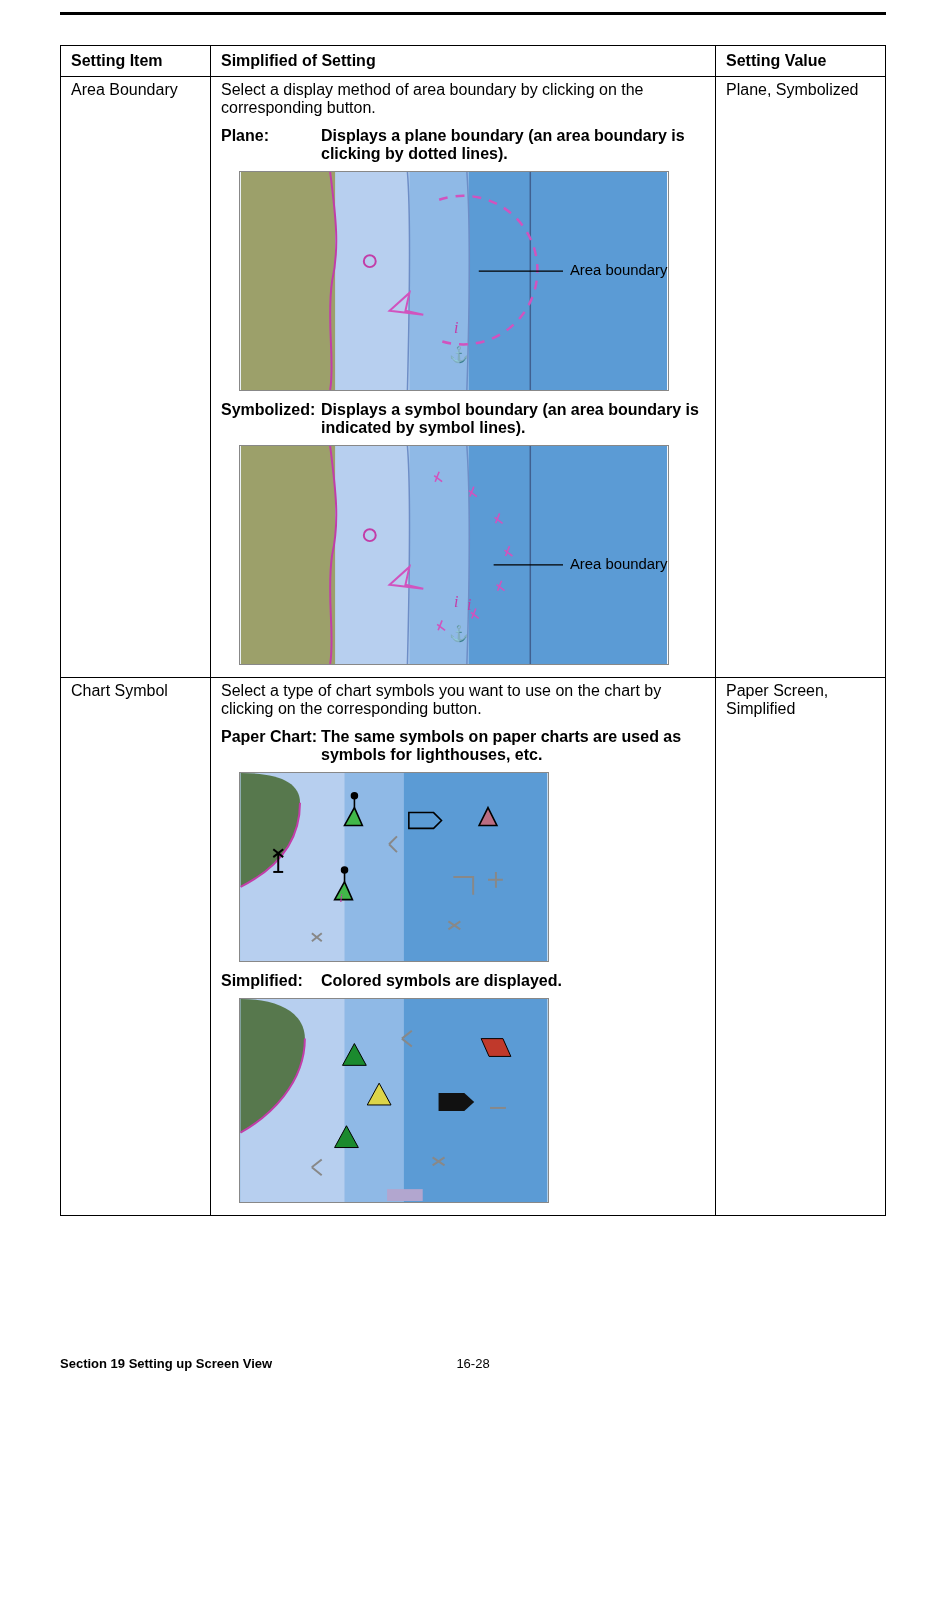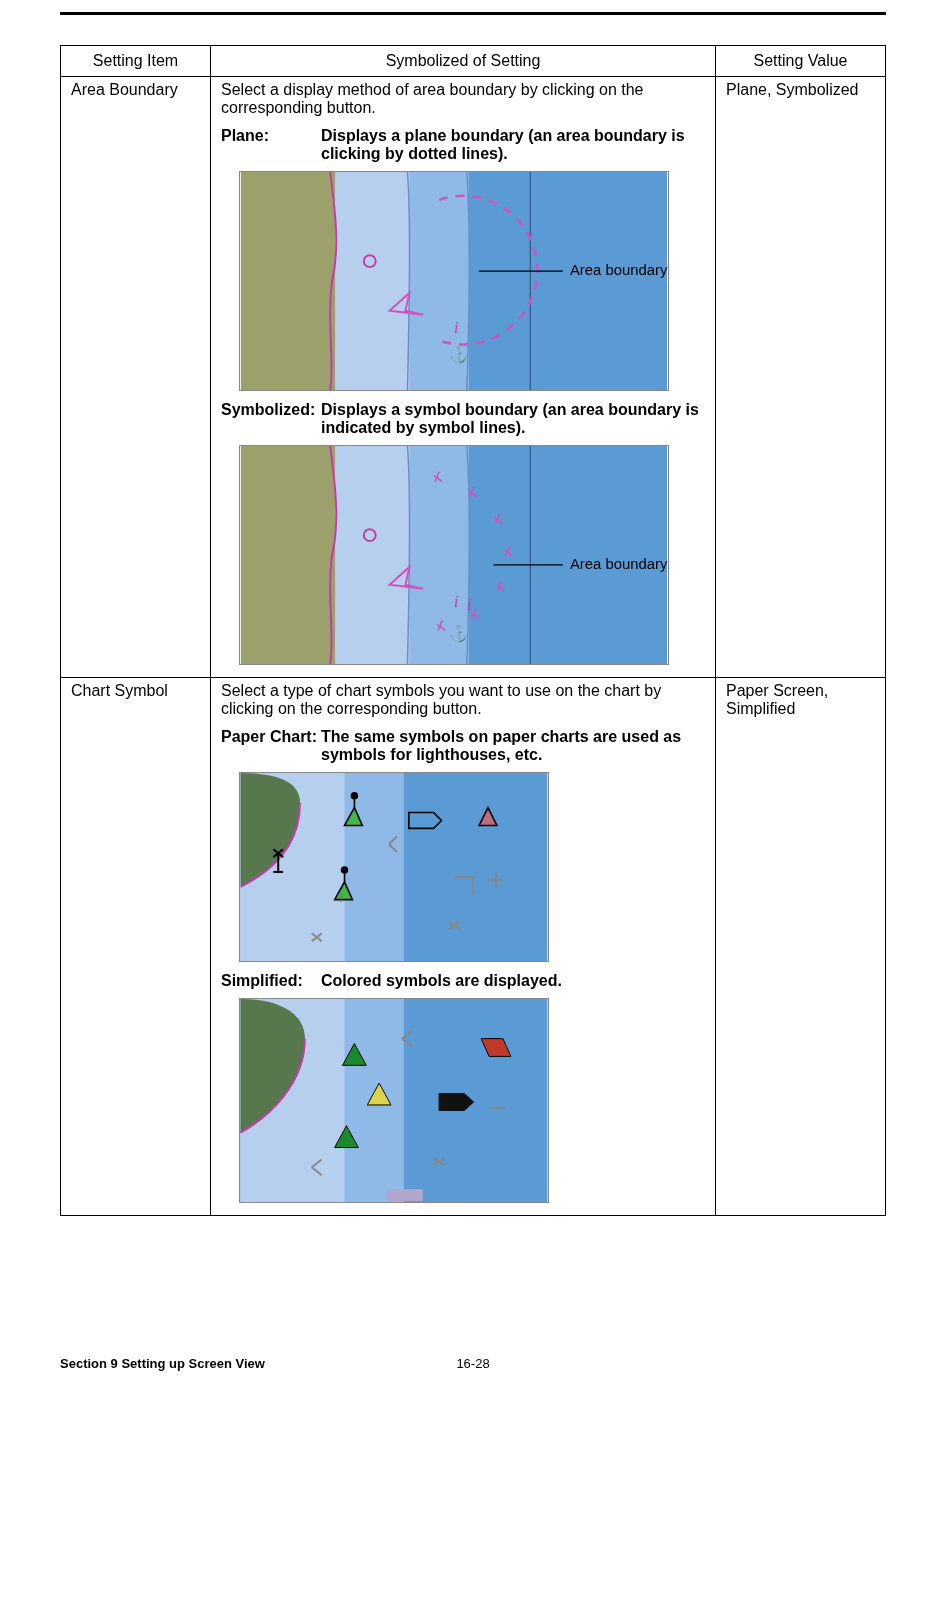--- a/index.html
+++ b/index.html
@@ -18,22 +18,22 @@
     table.settings {
       width: 100%;
       border-collapse: collapse;
     }
     table.settings th, table.settings td {
       border: 1px solid #000;
       vertical-align: top;
       padding: 4px 10px;
     }
     table.settings th {
-      font-weight: normal;
-      text-align: center;
+      font-weight: bold;
+      text-align: left;
       padding: 6px 10px;
     }
     .col-item { width: 150px; }
     .col-value { width: 170px; margin-top: 40px; }
     .desc-intro { margin-bottom: 4px; }
     .deflist { display: flex; margin-top: 10px; font-weight: bold; }
     .defterm { width: 100px; flex-shrink: 0; }
     .defdesc { flex: 1; }
     .chart-wrap { margin: 8px 0 8px 18px; position: relative; }
     svg.chart { display: block; border: 1px solid #888; }
@@ -48,21 +48,21 @@
   </style>
 </head>
 <body>
 
 <div class="top-rule"></div>
 
 <table class="settings">
   <thead>
     <tr>
       <th class="col-item">Setting Item</th>
-      <th>Symbolized of Setting</th>
+      <th>Simplified of Setting</th>
       <th class="col-value">Setting Value</th>
     </tr>
   </thead>
   <tbody>
 
     <tr>
       <td>Area Boundary</td>
       <td>
         <div class="desc-intro">Select a display method of area boundary by clicking on the corresponding button.</div>
 
@@ -222,15 +222,15 @@
             <rect x="148" y="192" width="36" height="12" fill="#b2a6cf"></rect>
           </svg>
         </div>
       </td>
       <td>Paper Screen, Simplified</td>
     </tr>
   </tbody>
 </table>
 
 <div class="footer">
-  <span class="sec">Section 9    Setting up Screen View</span>
+  <span class="sec">Section 19    Setting up Screen View</span>
   <span class="pg">16-28</span>
 </div>
 
 </body></html>

